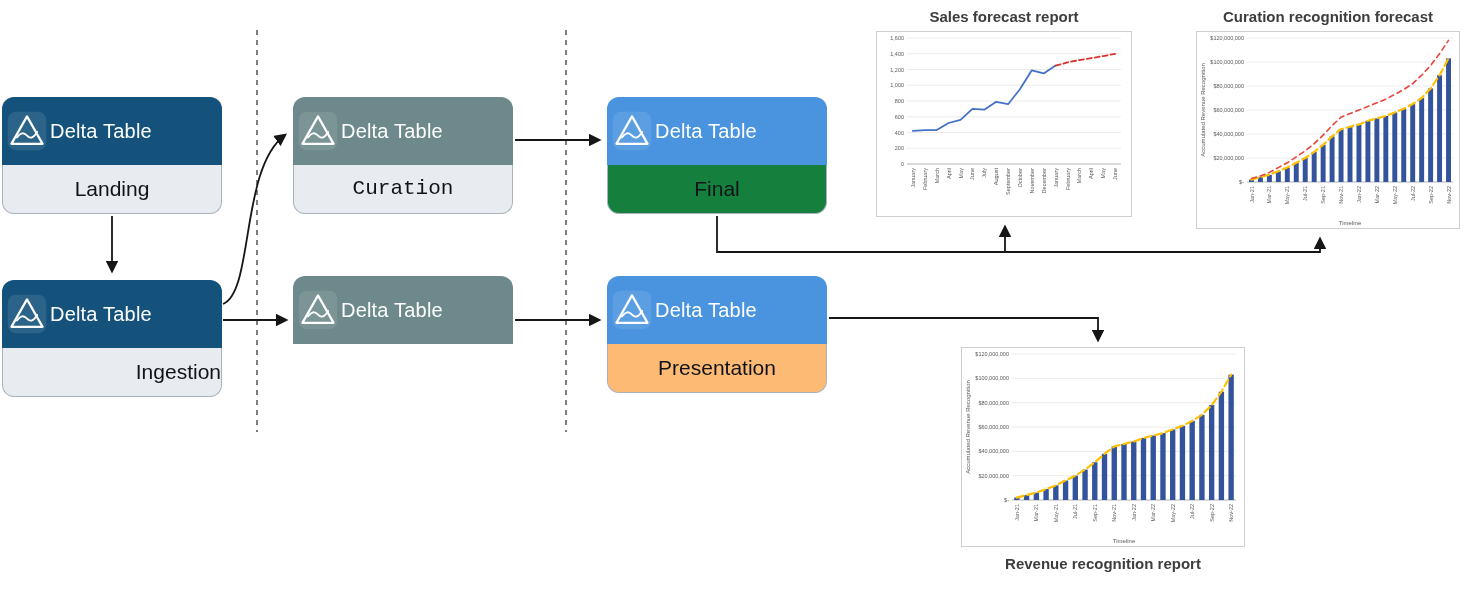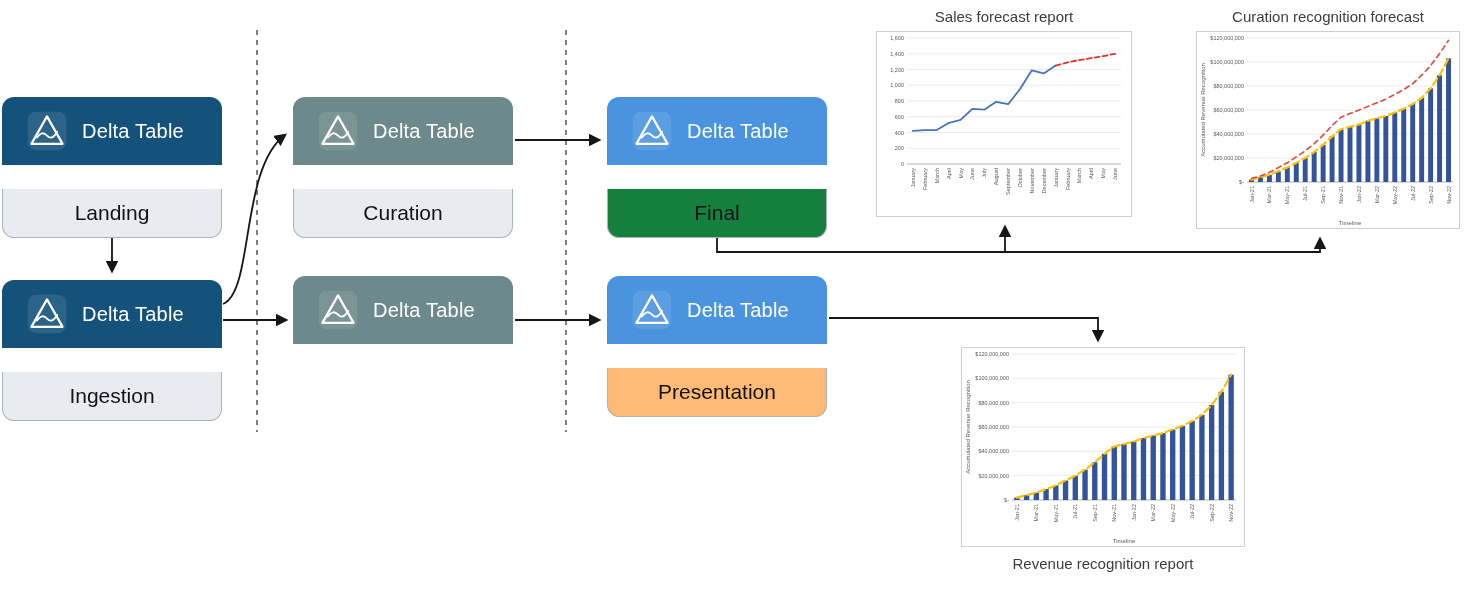--- a/index.html
+++ b/index.html
@@ -1,28 +1,28 @@
 <!DOCTYPE html>
 <html><head>
 <meta charset="utf-8">
 <style>
   html,body{margin:0;padding:0;background:#ffffff;}
   body{font-family:"Liberation Sans", sans-serif;}
   .canvas{position:relative;width:1465px;height:608px;background:#fff;overflow:hidden;}
   .overlay{position:absolute;left:0;top:0;width:1465px;height:608px;pointer-events:none;}
 
   .node{position:absolute;width:220px;}
-  .node-head{height:68px;display:flex;align-items:center;gap:12px;padding-left:22px;
+  .node-head{height:68px;display:flex;align-items:center;padding-left:2px;
     border-radius:12px 12px 0 0;color:#fff;font-size:20px;font-weight:500;letter-spacing:.2px;}
   .node-label{height:48px;line-height:48px;text-align:center;font-size:21px;color:#101418;
-    background:#E8EBEF;border:1px solid #A9B2BD;border-top:none;border-radius:0 0 12px 12px;margin-top:24px;}
+    background:#E8EBEF;border:1px solid #A9B2BD;border-top:none;border-radius:0 0 12px 12px;}
   .delta-icon{display:inline-flex;}
 
   .chart-wrap{position:absolute;}
-  .chart-title{text-align:center;font-size:15px;color:#3d3d3d;margin:0 0 6px 0;}
+  .chart-title{text-align:center;font-size:15px;color:#3d3d3d;margin:0 0 6px 0;font-weight:bold;}
   .chart-title.below{margin:8px 0 0 0;}
   .chart-box{background:#fff;border:1px solid #cfcfcf;}
   .chart-box svg{display:block;}
   .chart-box svg text{font-family:"Liberation Sans", sans-serif;}
 </style>
 </head>
 <body>
 
 <div class="canvas">
 
@@ -63,35 +63,35 @@
     <div class="node-head" style="background: rgb(21, 82, 123);">
       <span class="delta-icon">
         <svg width="46" height="44" viewBox="0 0 48 48">
             <rect x="3" y="3" width="42" height="42" rx="9" fill="rgba(255,255,255,0.10)"></rect>
             <path d="M24 8 L41 38 H7 Z" fill="none" stroke="#fff" stroke-width="2.4" stroke-linejoin="round"></path>
             <path d="M13 31 q5.5 -8 11 -2 q5.5 6 11 -4" fill="none" stroke="#fff" stroke-width="2" stroke-linecap="round"></path>
           </svg>
       </span>
       <span>Delta Table</span>
     </div>
-    <div class="node-label" style="background: rgb(232, 235, 239);">Ingestion</div>
+    <div class="node-label" style="background: rgb(232, 235, 239); text-align: right;">Ingestion</div>
   </div>
 
   <div class="node" style="left:293px;top:97px;">
     <div class="node-head" style="background: rgb(109, 137, 140);">
       <span class="delta-icon">
         <svg width="46" height="44" viewBox="0 0 48 48">
             <rect x="3" y="3" width="42" height="42" rx="9" fill="rgba(255,255,255,0.10)"></rect>
             <path d="M24 8 L41 38 H7 Z" fill="none" stroke="#fff" stroke-width="2.4" stroke-linejoin="round"></path>
             <path d="M13 31 q5.5 -8 11 -2 q5.5 6 11 -4" fill="none" stroke="#fff" stroke-width="2" stroke-linecap="round"></path>
           </svg>
       </span>
       <span>Delta Table</span>
     </div>
-    <div class="node-label" style="background: rgb(232, 235, 239);">Curation</div>
+    <div class="node-label" style="background: rgb(232, 235, 239); font-family: Liberation Mono, monospace;">Curation</div>
   </div>
 
   <div class="node" style="left:293px;top:276px;">
     <div class="node-head" style="background: rgb(109, 137, 140);">
       <span class="delta-icon">
         <svg width="46" height="44" viewBox="0 0 48 48">
             <rect x="3" y="3" width="42" height="42" rx="9" fill="rgba(255,255,255,0.10)"></rect>
             <path d="M24 8 L41 38 H7 Z" fill="none" stroke="#fff" stroke-width="2.4" stroke-linejoin="round"></path>
             <path d="M13 31 q5.5 -8 11 -2 q5.5 6 11 -4" fill="none" stroke="#fff" stroke-width="2" stroke-linecap="round"></path>
           </svg>

